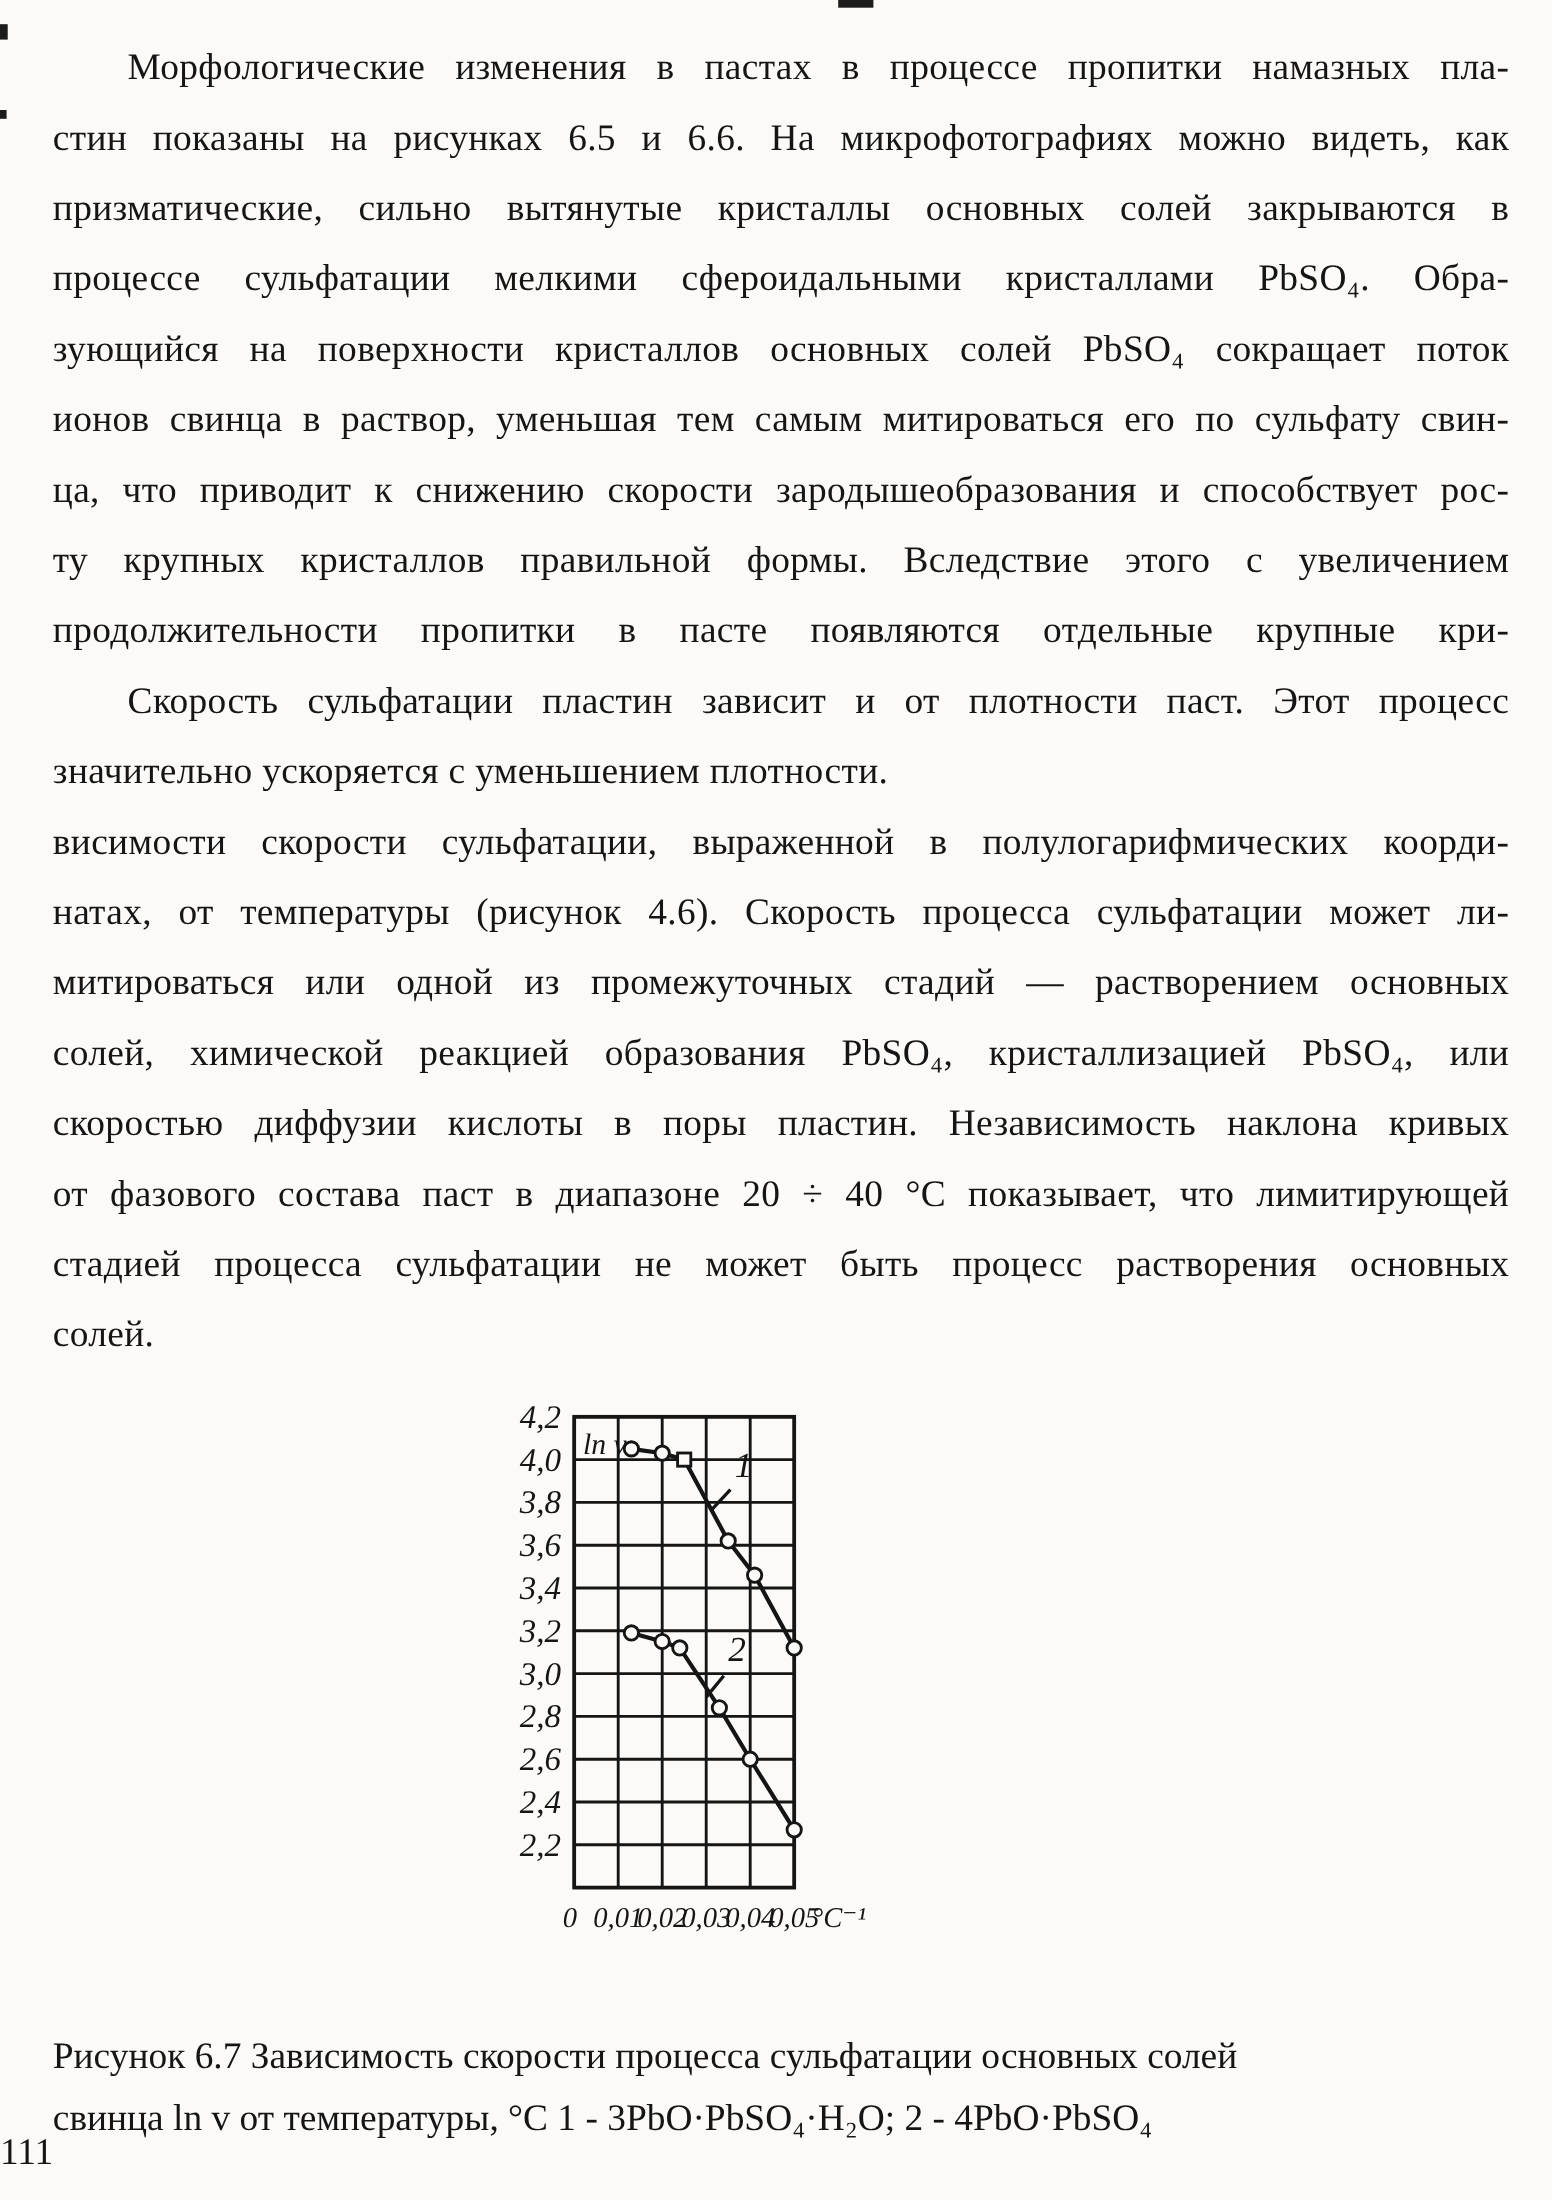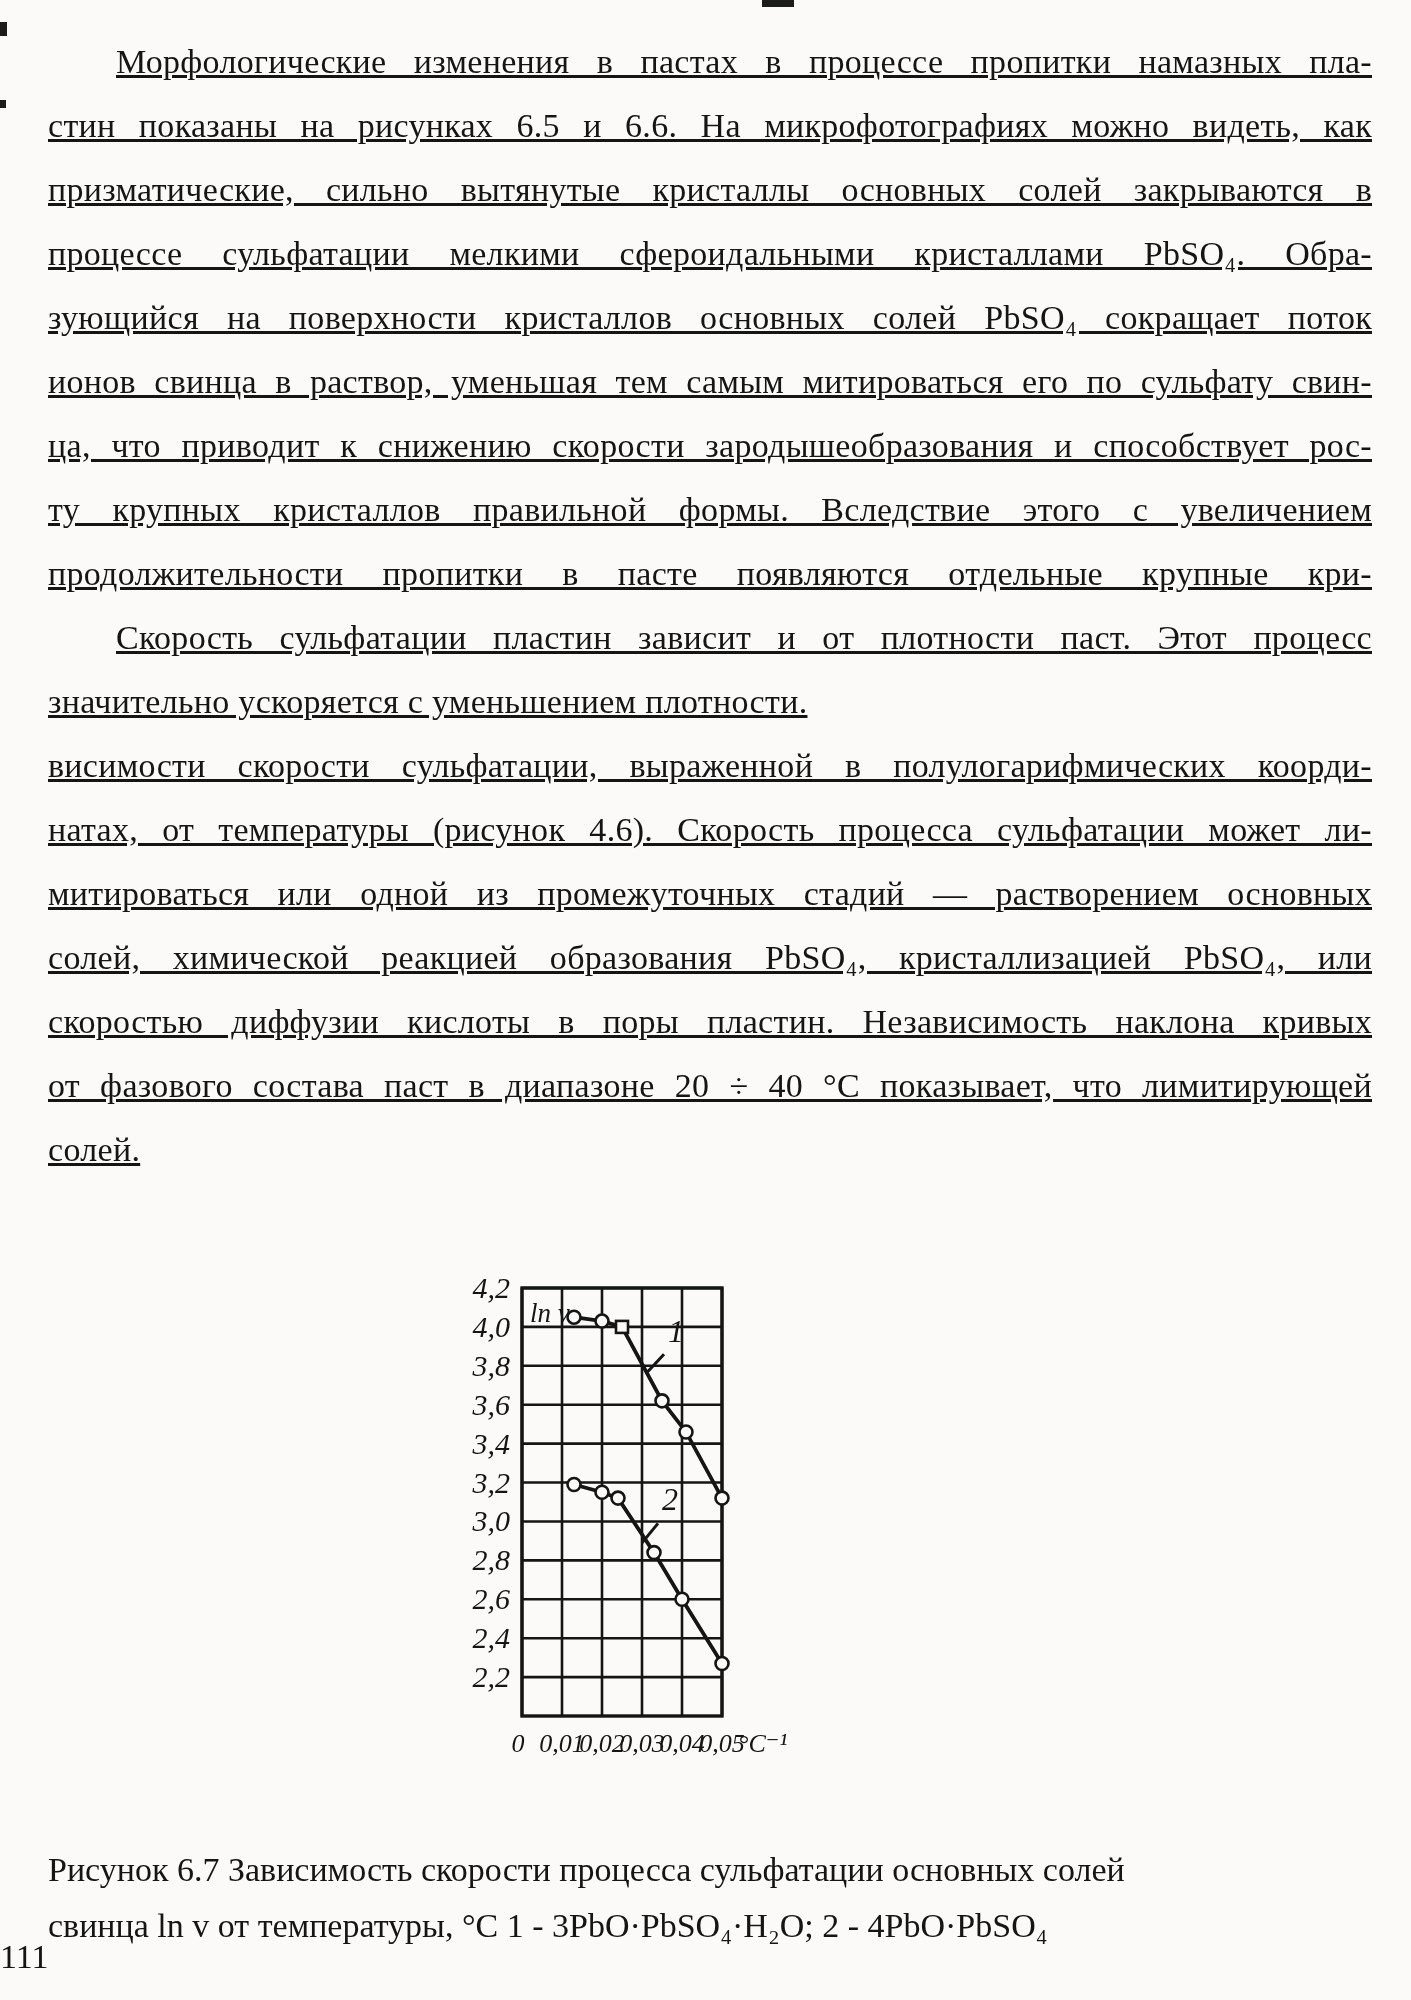--- a/index.html
+++ b/index.html
@@ -12,21 +12,20 @@
     overflow:hidden;
     font-family:"Liberation Serif","DejaVu Serif",serif;
     color:#151515;
   }
   .body-text{
     position:absolute;
     left:48px;top:30px;
     width:1324px;
     font-size:34px;
     line-height:64px;
-    text-decoration:underline;
   }
   .line{
     text-align:justify;
     text-align-last:justify;
     white-space:nowrap;
     letter-spacing:0.3px;
   }
   .line.indent{padding-left:68px;}
   .line.last{text-align-last:left;white-space:normal;}
   .figure{
@@ -79,20 +78,21 @@
     <div class="line">ту крупных кристаллов правильной формы. Вследствие этого с увеличением</div>
     <div class="line">продолжительности пропитки в пасте появляются отдельные крупные кри-</div>
     <div class="line indent">Скорость сульфатации пластин зависит и от плотности паст. Этот процесс</div>
     <div class="line last">значительно ускоряется с уменьшением плотности.</div>
     <div class="line">висимости скорости сульфатации, выраженной в полулогарифмических коорди-</div>
     <div class="line">натах, от температуры (рисунок 4.6). Скорость процесса сульфатации может ли-</div>
     <div class="line">митироваться или одной из промежуточных стадий — растворением основных</div>
     <div class="line">солей, химической реакцией образования PbSO₄, кристаллизацией PbSO₄, или</div>
     <div class="line">скоростью диффузии кислоты в поры пластин. Независимость наклона кривых</div>
     <div class="line">от фазового состава паст в диапазоне 20 ÷ 40 °С показывает, что лимитирующей</div>
+    <div class="line">стадией процесса сульфатации не может быть процесс растворения основных</div>
     <div class="line last">солей.</div>
   </div>
 
   <div class="figure">
     <svg id="chart" width="400" height="492" viewBox="0 0 400 492" xmlns="http://www.w3.org/2000/svg">
         <line x1="82" y1="12" x2="82" y2="440" stroke="#151515" stroke-width="2.6"></line>
         <line x1="122" y1="12" x2="122" y2="440" stroke="#151515" stroke-width="2.6"></line>
         <line x1="162" y1="12" x2="162" y2="440" stroke="#151515" stroke-width="2.6"></line>
         <line x1="202" y1="12" x2="202" y2="440" stroke="#151515" stroke-width="2.6"></line>
         <line x1="242" y1="12" x2="242" y2="440" stroke="#151515" stroke-width="2.6"></line>

